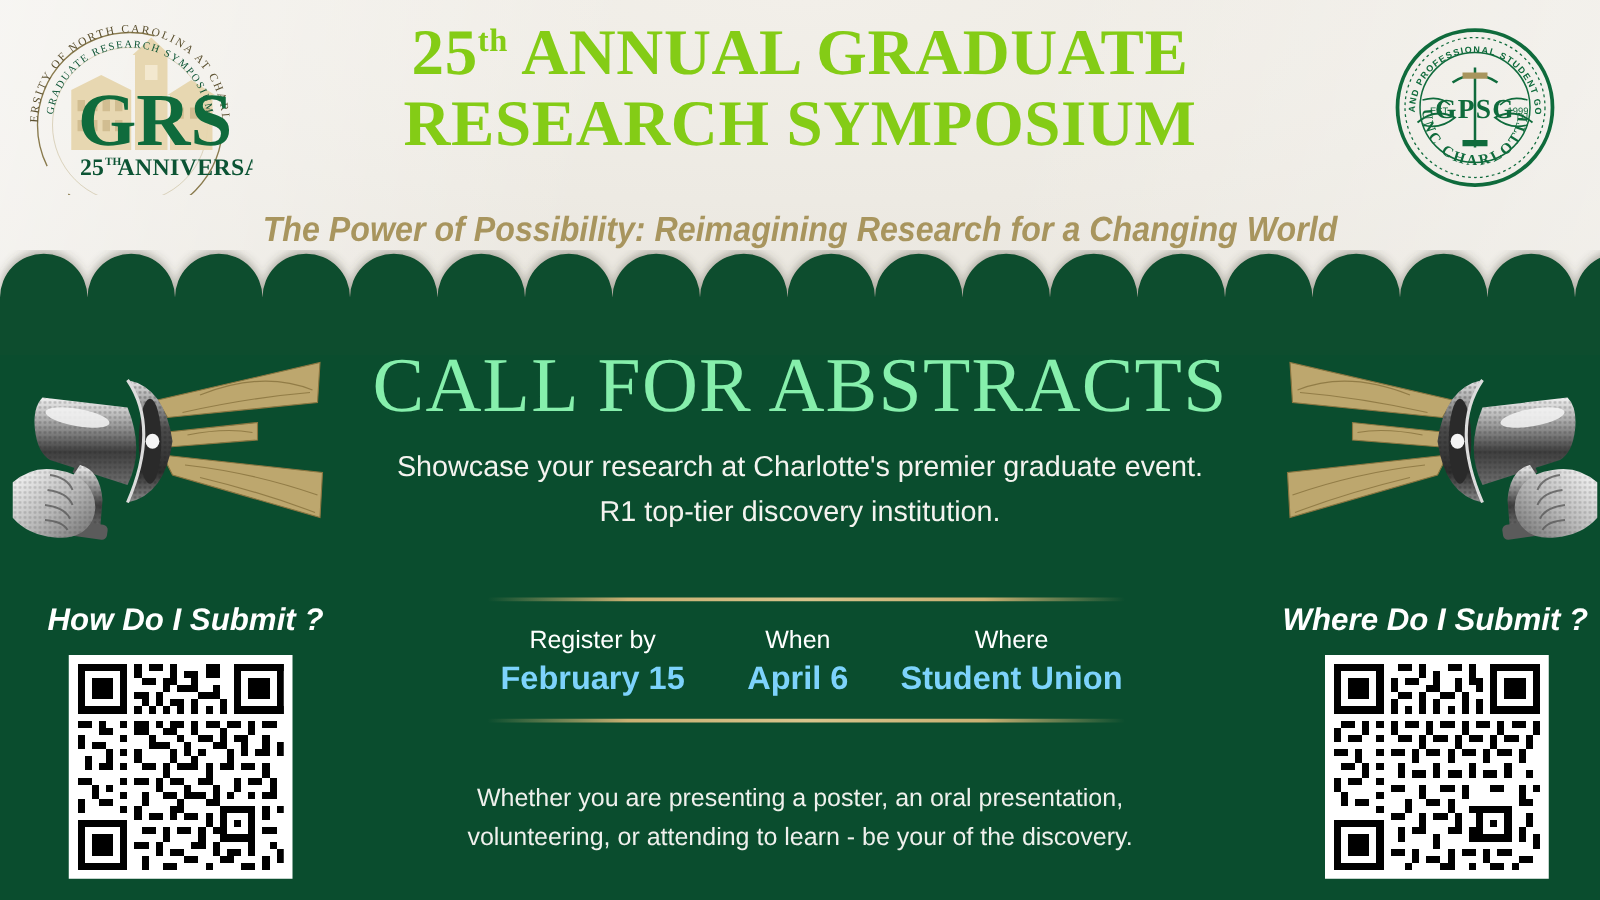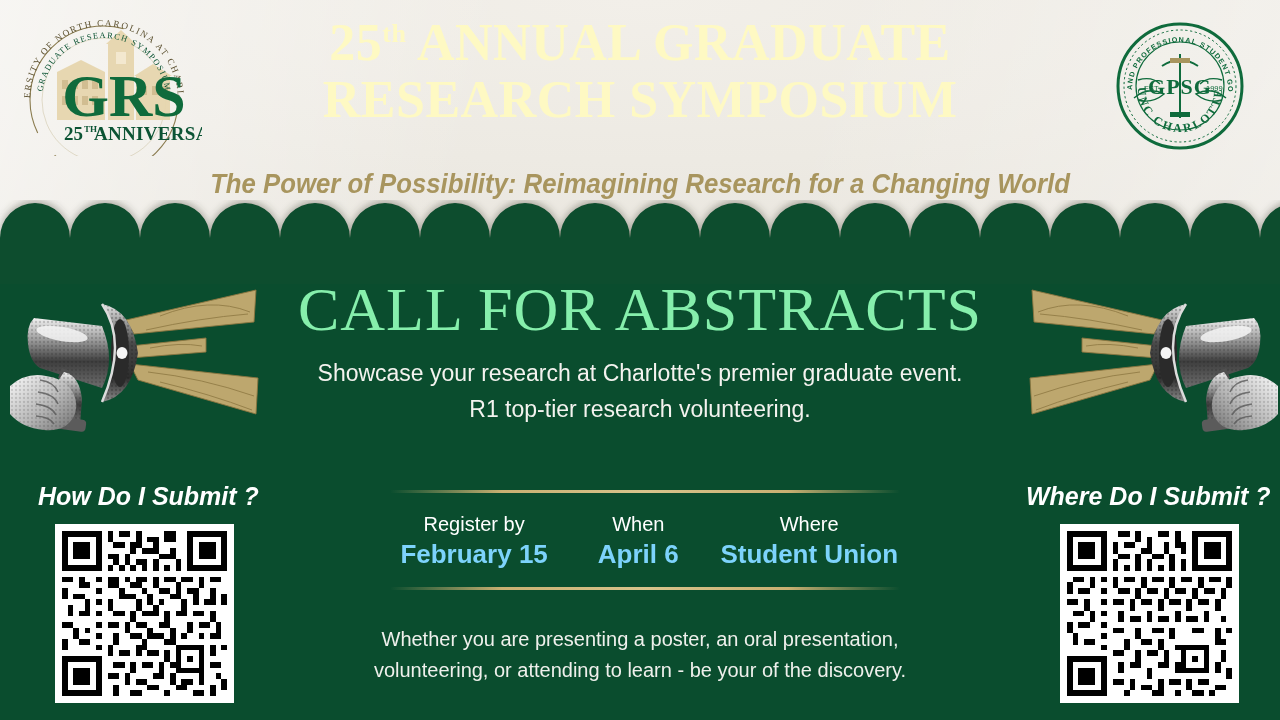--- a/index.html
+++ b/index.html
@@ -37,21 +37,21 @@
 
   
   #title-block{
     position:absolute;left:240px;top:14px;width:800px;text-align:center;z-index:3;
   }
   .title-line{
     font-family:"Liberation Serif", serif;
     font-weight:bold;
     font-size:52px;
     line-height:1.1;
-    color:#fef9c3;
+    color:#84cc16;
     letter-spacing:.5px;
     white-space:nowrap;
   }
   .title-line sup{font-size:26px;vertical-align:super;line-height:0;}
   #tagline{
     position:absolute;left:40px;top:168px;width:1200px;text-align:center;z-index:3;
     font-family:"Liberation Sans", sans-serif;
     font-weight:bold;font-style:italic;
     font-size:28px;
     color:#a8955e;
@@ -95,21 +95,21 @@
   #how-label{left:38px;top:482px;}
   #where-label{left:1026px;top:482px;}
 
   
   .qr-wrap{position:absolute;z-index:3;background:#ffffff;padding:7px;}
   #qr-left{left:55px;top:524px;}
   #qr-right{left:1060px;top:524px;}
   .qr-wrap svg{display:block;width:165px;height:165px;}
 
   
-  #info-band{position:absolute;left:390px;top:478px;width:510px;z-index:3;margin-top:12px;}
+  #info-band{position:absolute;left:390px;top:478px;width:510px;z-index:3;}
   .divider{
     height:3px;width:100%;
     background:linear-gradient(90deg, rgba(175,150,90,0) 0%, #c9b072 22%, #d8c48c 50%, #c9b072 78%, rgba(175,150,90,0) 100%);
     border-radius:2px;
   }
   #info-row{
     display:flex;justify-content:space-between;align-items:flex-start;
     padding:18px 2px 16px 2px;
   }
   .info-col{text-align:center;flex:1;}
@@ -371,21 +371,21 @@
           <path d="M 26,148 q 14,1 18,8"></path>
         </g>
       </g>
     </svg>
   </div>
 
   <div id="call-heading">CALL FOR ABSTRACTS</div>
 
   <div id="intro">
     <div>Showcase your research at Charlotte's premier graduate event.</div>
-    <div>R1 top-tier research volunteering.</div>
+    <div>R1 top-tier discovery institution.</div>
   </div>
 
   <div id="where-label" class="side-q">Where Do I Submit ?</div>
   <div id="how-label" class="side-q">How Do I Submit ?</div>
 
   <div id="qr-left" class="qr-wrap">
     <svg class="qr" viewBox="0 0 29 29" shape-rendering="crispEdges" xmlns="http://www.w3.org/2000/svg">
       <rect width="29" height="29" fill="#fff"></rect>
       <g fill="#000">
 

